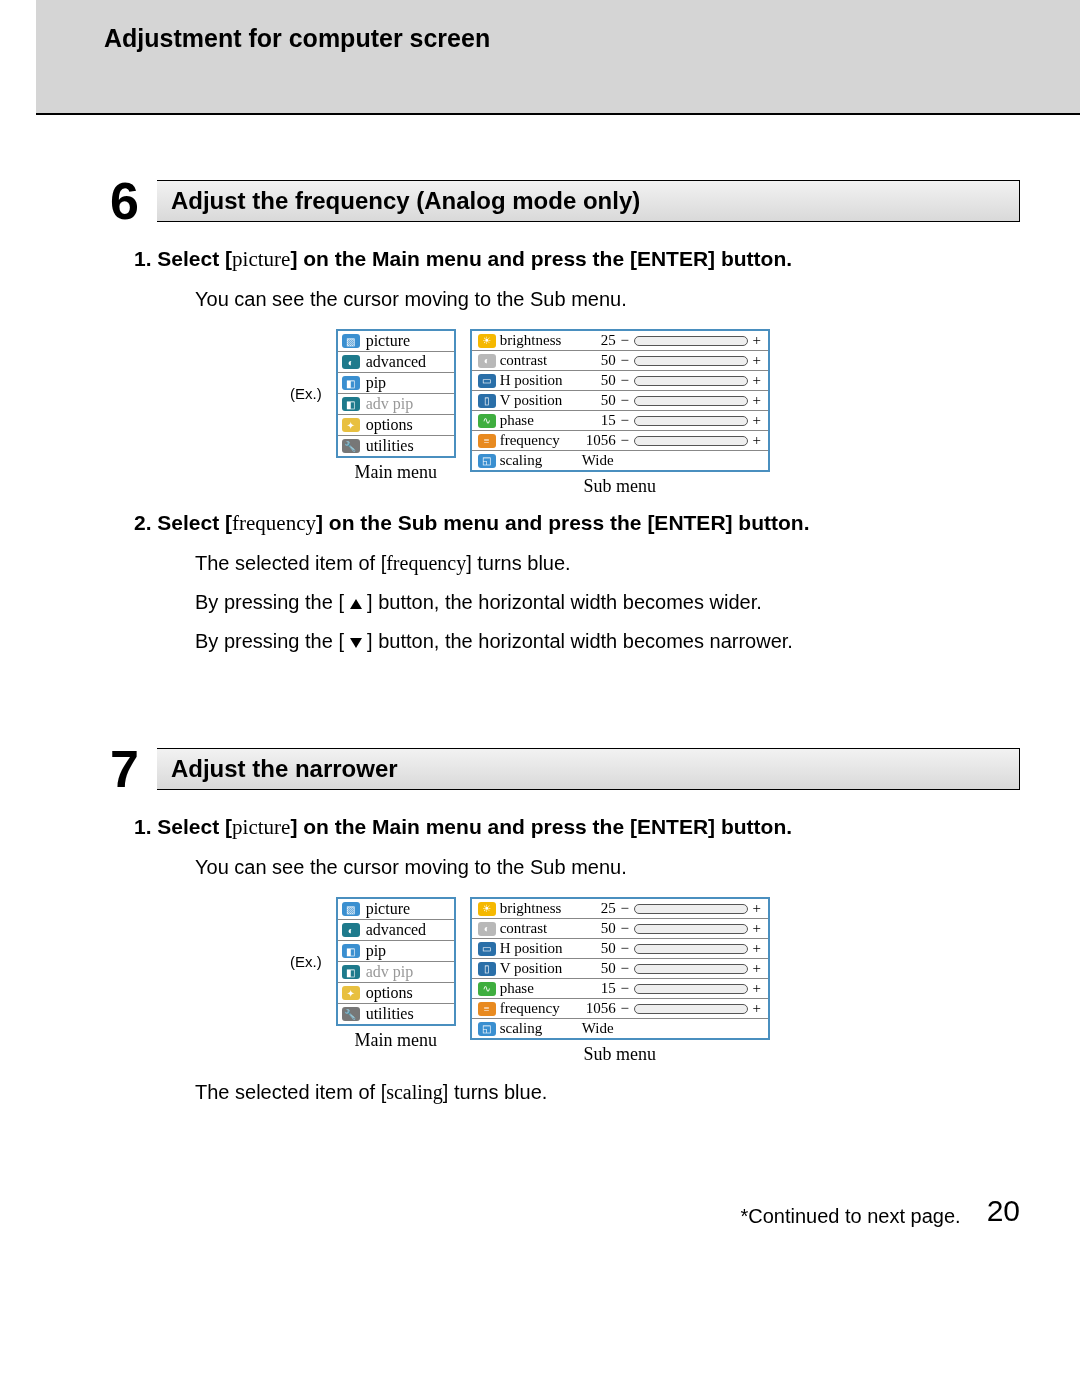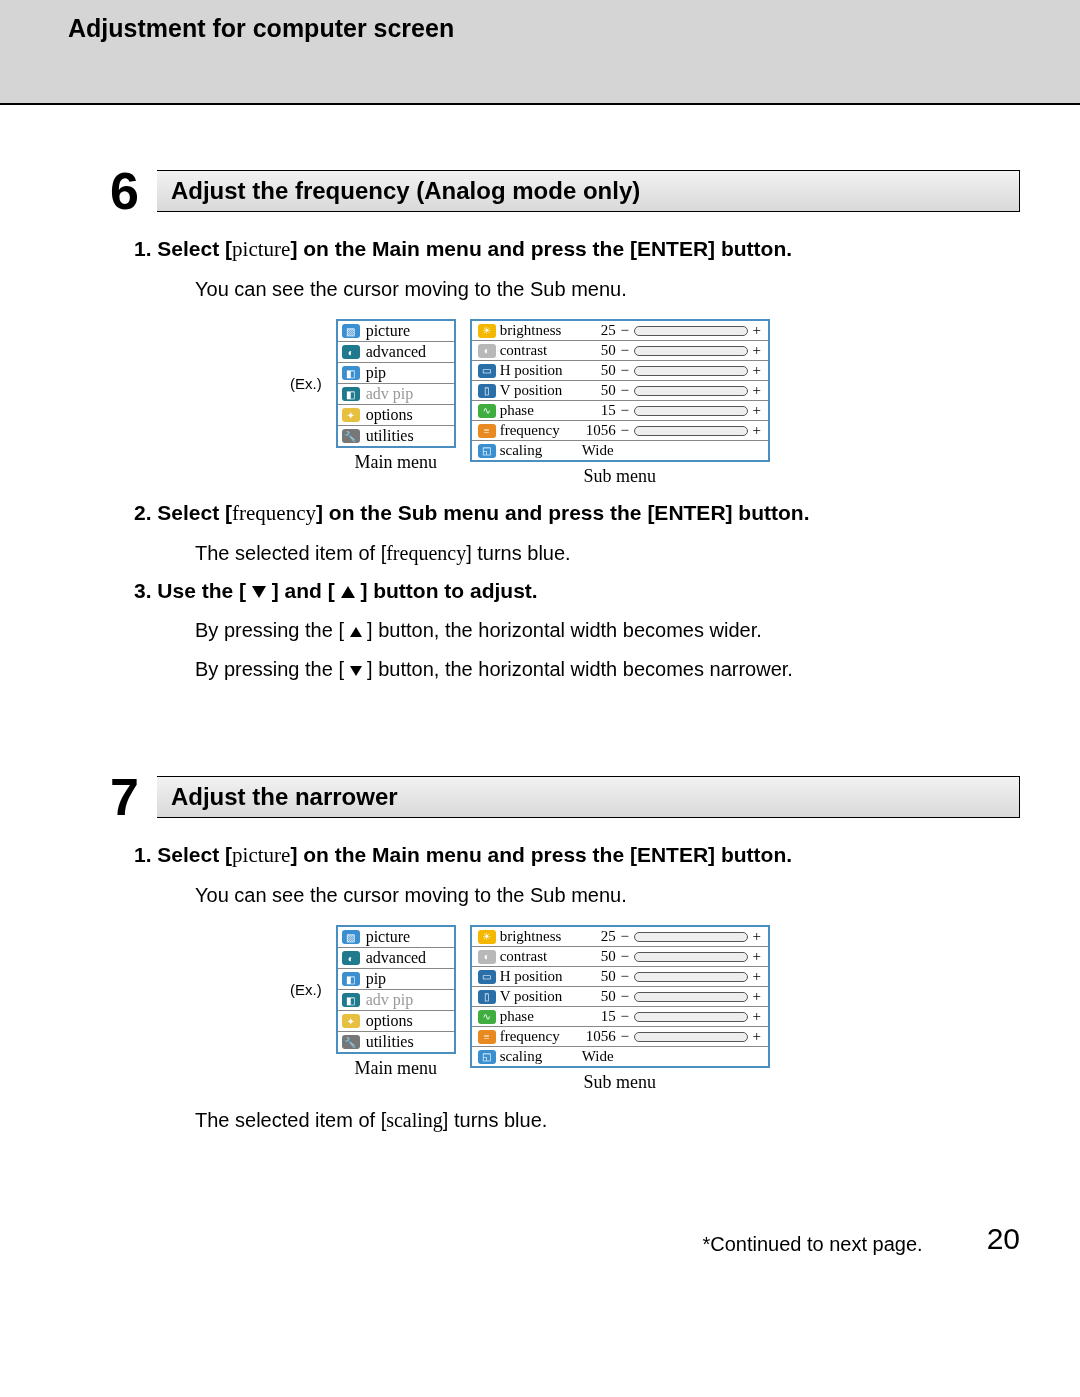--- a/index.html
+++ b/index.html
@@ -6,21 +6,22 @@
   body {
     font-family: Arial, Helvetica, sans-serif;
     background: #fff;
     color: #000;
     width: 1080px;
     margin: 0 auto;
   }
   .header {
     background: #d5d5d5;
     border-bottom: 2px solid #000;
-    padding: 14px 0 60px 68px;
+    padding: 24px 0 60px 68px;
+    margin-left: 36px;
   }
   .header h1 {
     font-size: 25px;
     font-weight: bold;
   }
   .body-wrap {
     padding: 40px 60px 20px 110px;
   }
   .section {
     margin-top: 20px;
@@ -179,21 +180,21 @@
   .ic-contrast { background:#b8b8b8; }
   .ic-hpos { background:#2a6fa8; }
   .ic-vpos { background:#2a6fa8; }
   .ic-phase { background:#3fae3f; }
   .ic-freq { background:#e88a20; }
   .ic-scale { background:#3a8fd0; }
   .footer {
     display:flex;
     justify-content:flex-end;
     align-items:flex-end;
-    gap:64px;
+    gap:26px;
     padding: 10px 60px 30px 0;
     font-size:20px;
   }
   .page-num { font-size:30px; }
 </style>
 </head>
 <body>
 
 <div class="header">
   <h1>Adjustment for computer screen</h1>
@@ -303,23 +304,20 @@
       </div>
     </div>
 
     <p class="step-bold">
       <span>2. Select [</span><span class="menu-word">frequency</span><span>] on the Sub menu and press the [ENTER] button.</span>
     </p>
     <p class="step-norm">
       <span>The selected item of [</span><span class="menu-word">frequency</span><span>] turns blue.</span>
     </p>
 
-    <p class="step-bold">
-      <span>3. Use the [ </span><span class="tri tri-down"></span><span> ] and [ </span><span class="tri tri-up"></span><span> ] button to adjust.</span>
-    </p>
     <p class="step-norm">
       <span>By pressing the [ </span><span class="tri tri-up-small"></span><span> ] button, the horizontal width becomes wider.</span>
     </p>
     <p class="step-norm">
       <span>By pressing the [ </span><span class="tri tri-down-small"></span><span> ] button, the horizontal width becomes narrower.</span>
     </p>
   </div>
 
   <div class="section" style="margin-top:90px;">
     <div class="sec-head">

